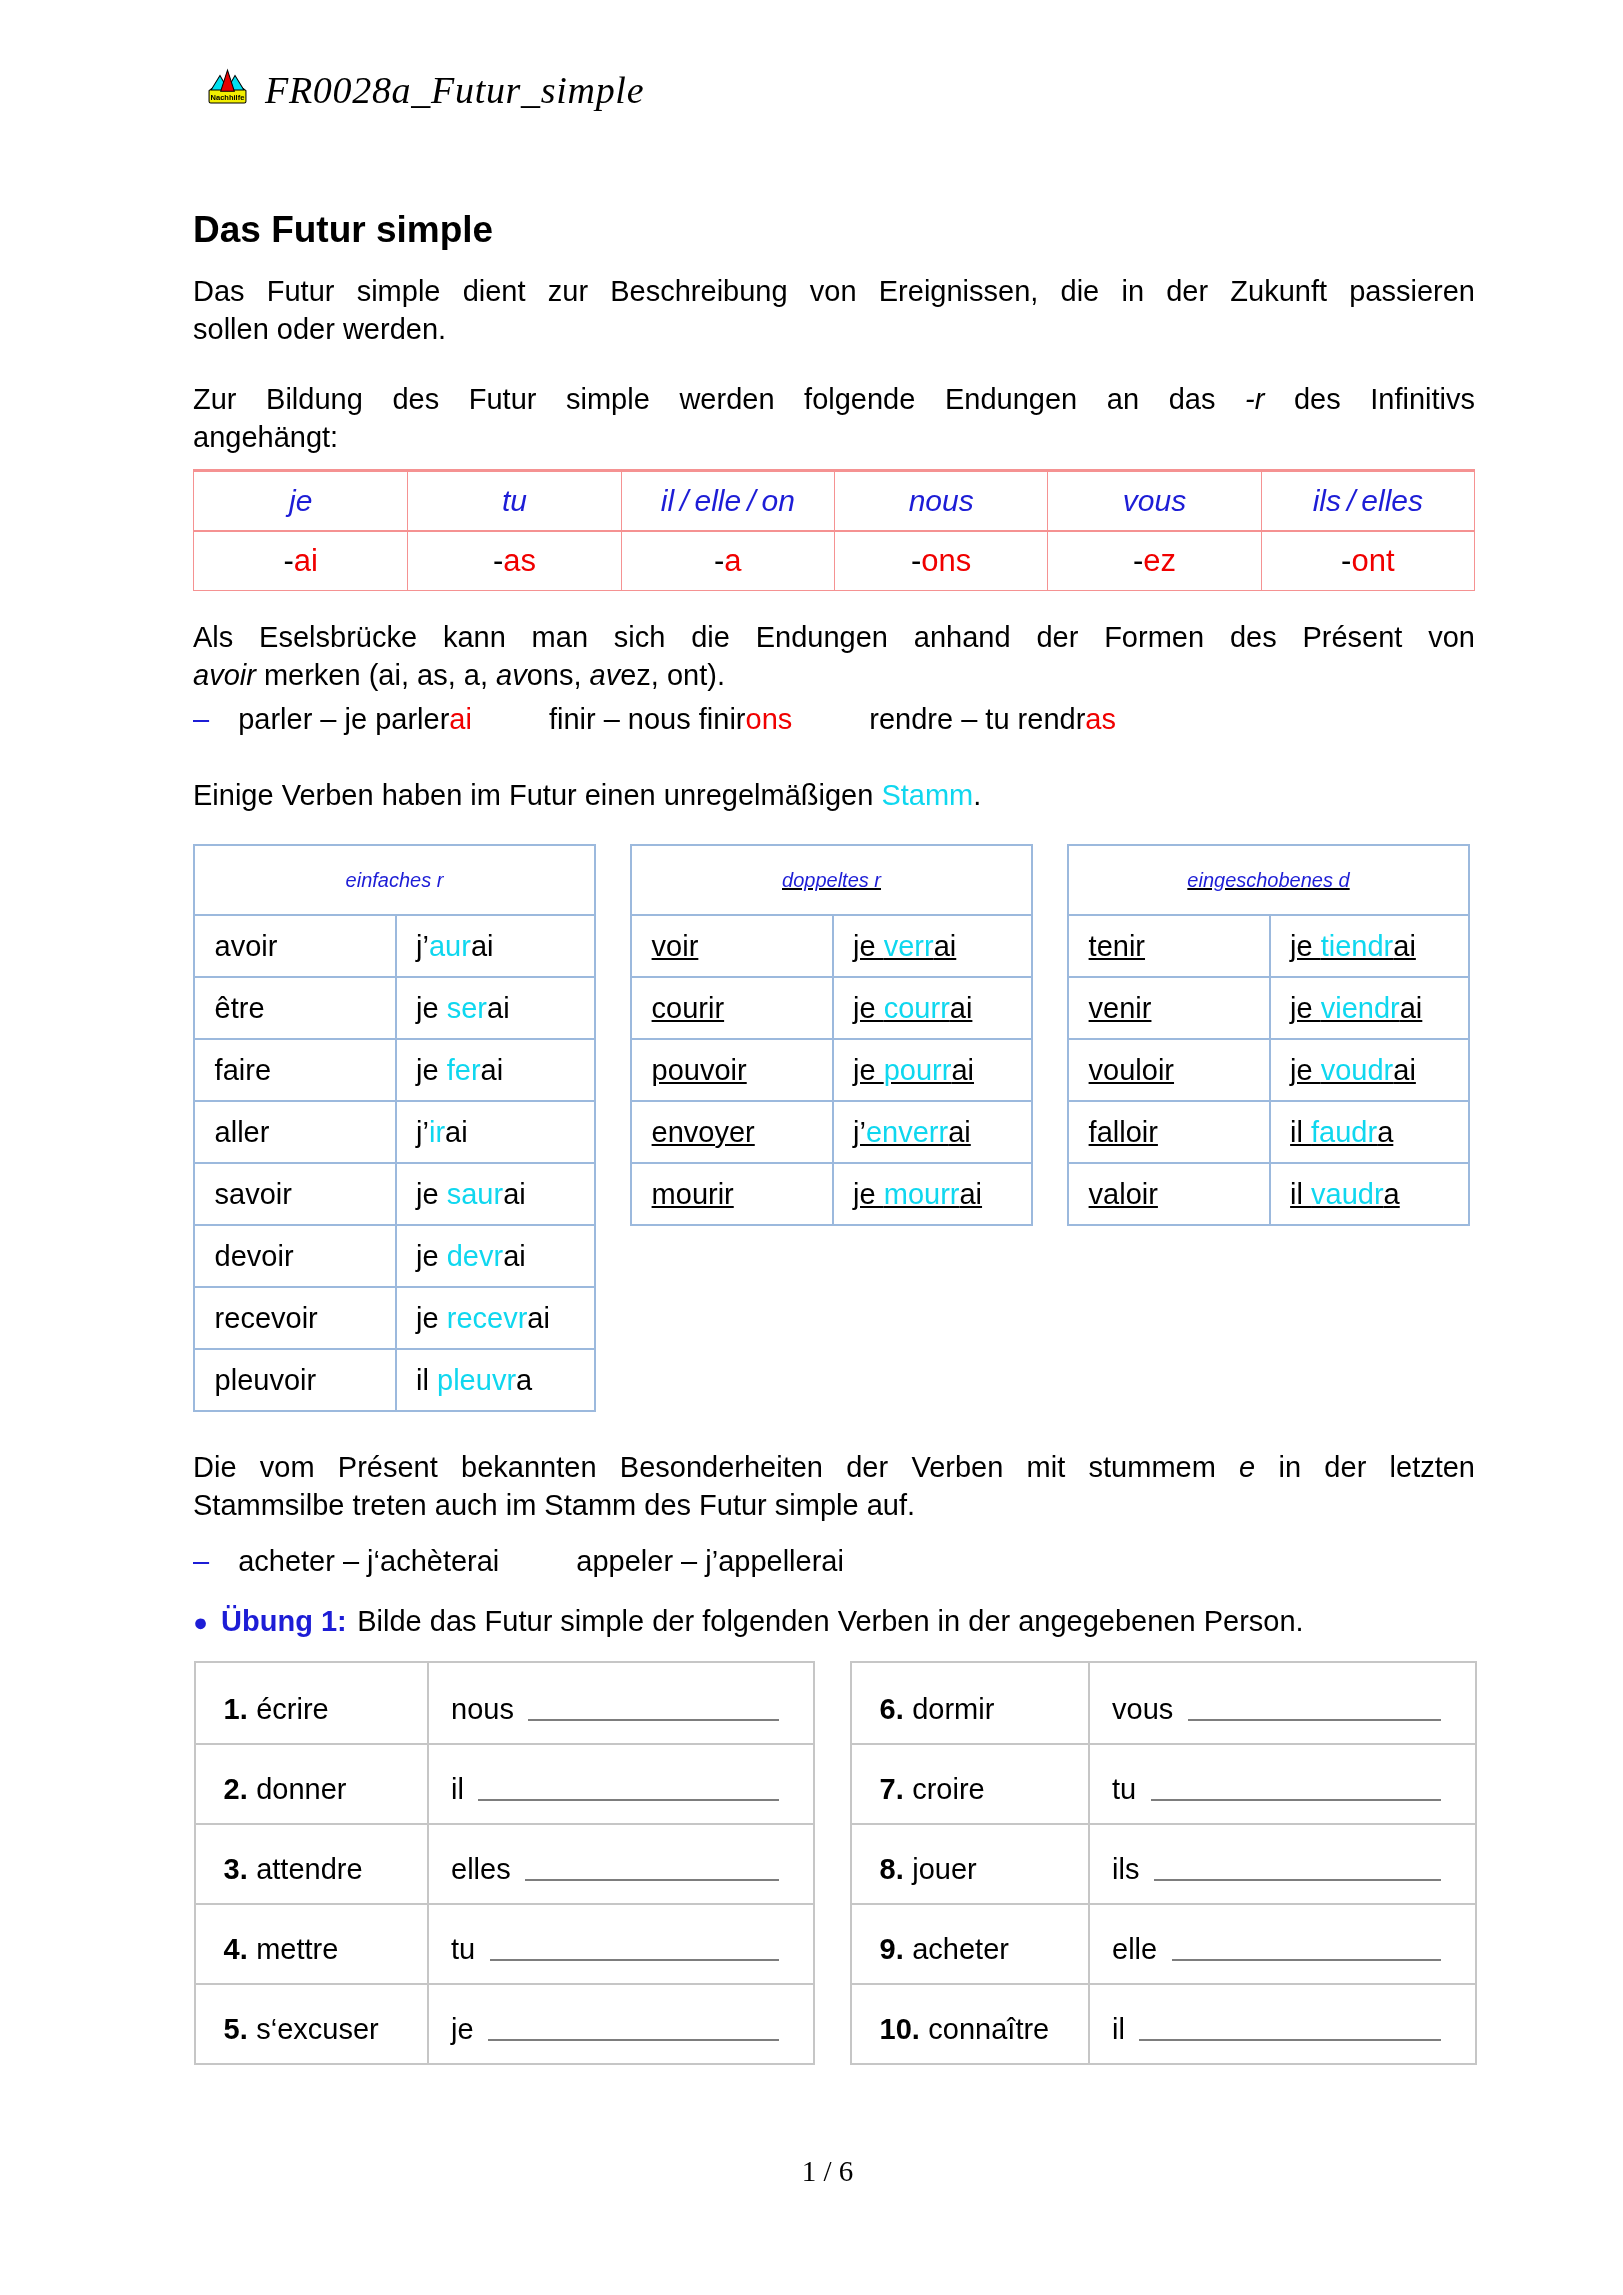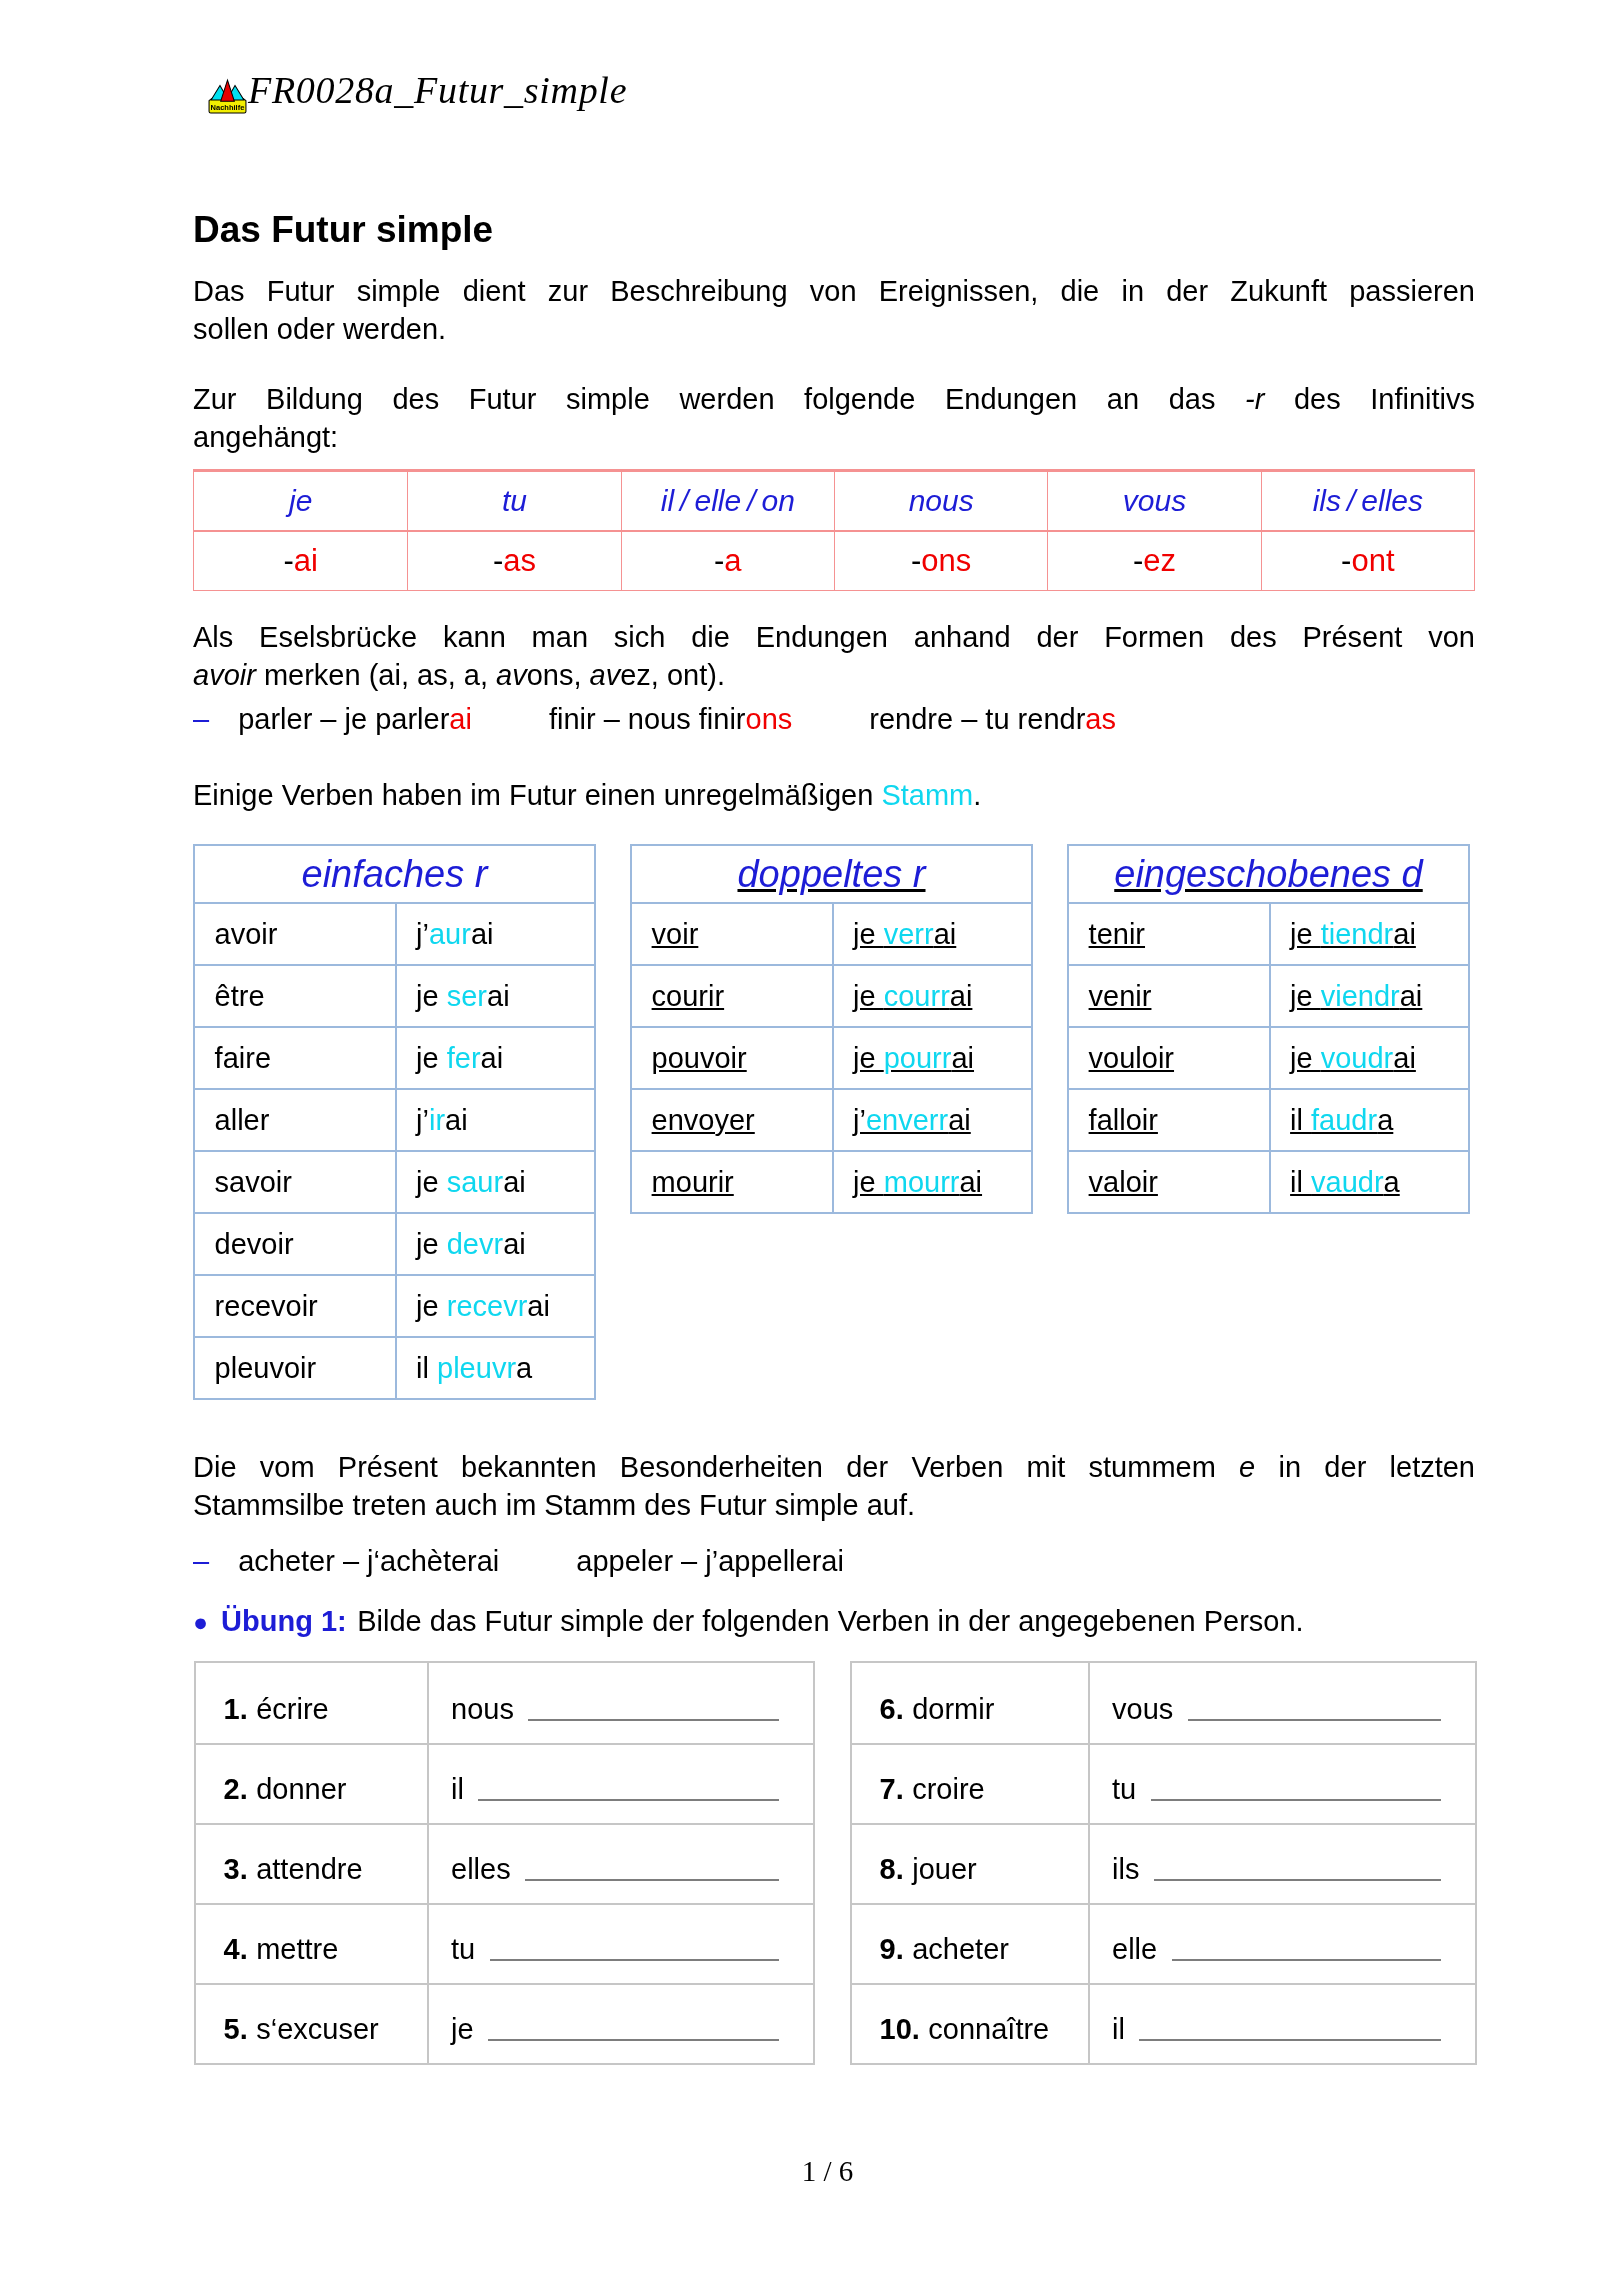--- a/index.html
+++ b/index.html
@@ -5,21 +5,21 @@
   * { margin:0; padding:0; box-sizing:border-box; }
   html,body { background:#e8e8e8; }
   .page {
     position:relative; width:1623px; height:2295px; background:#ffffff;
     font-family:"Liberation Sans","DejaVu Sans",sans-serif;
     font-size:29px; color:#000; overflow:hidden; margin:0 auto;
   }
   .abs { position:absolute; }
 
   
-  .hdr { left:207px; top:68px; display:flex; align-items:flex-end; }
+  .hdr { left:207px; top:68px; display:flex; align-items:flex-start; gap:17px; }
   .hdr .docid {
     font-family:"Liberation Serif","DejaVu Serif",serif;
     font-style:italic; font-size:38px; letter-spacing:0.7px; padding-bottom:2.6px;
   }
 
   
   .title { left:193px; top:194px; font-size:37px; font-weight:bold;margin-top:15px; }
 
   
   .para { left:193px; width:1282px; line-height:38px; }
@@ -42,22 +42,22 @@
   .ecell { display:flex; align-items:center; justify-content:center; }
   .ehead { height:58px; color:var(--blue); font-style:italic; font-size:30px; }
   .eend  { height:60px; border-top:2px solid var(--salmon); font-size:31px; }
   .bl { border-left:1.3px solid var(--salmon); }
 
   
   .vwrap { left:193px; top:844px; width:1282px; display:flex; }
   .vtable { width:403px; border:2px solid var(--tblue); display:grid; grid-template-columns:1fr 1fr; }
   .vtable + .vtable { margin-left:34px;text-decoration:underline; }
   .vhead {
-    grid-column:1 / 3; height:56px; display:flex; align-items:center; justify-content:center;
-    color:var(--blue); font-style:italic; font-size:38px;
+    grid-column:1 / 3; height:68px; display:flex; align-items:center; justify-content:center;
+    color:var(--blue); font-style:italic; font-size:20px;
   }
   .vcell {
     height:62px; border-top:2px solid var(--tblue);
     display:flex; align-items:center; padding-left:19.6px; white-space:pre;
   }
   .vc2 { border-left:2px solid var(--tblue); }
 
   
   .uebung { left:193px; top:1605px; width:1282px; display:flex; align-items:baseline; }
   .ubullet { color:var(--blue); font-size:25px; margin-right:13px; }

